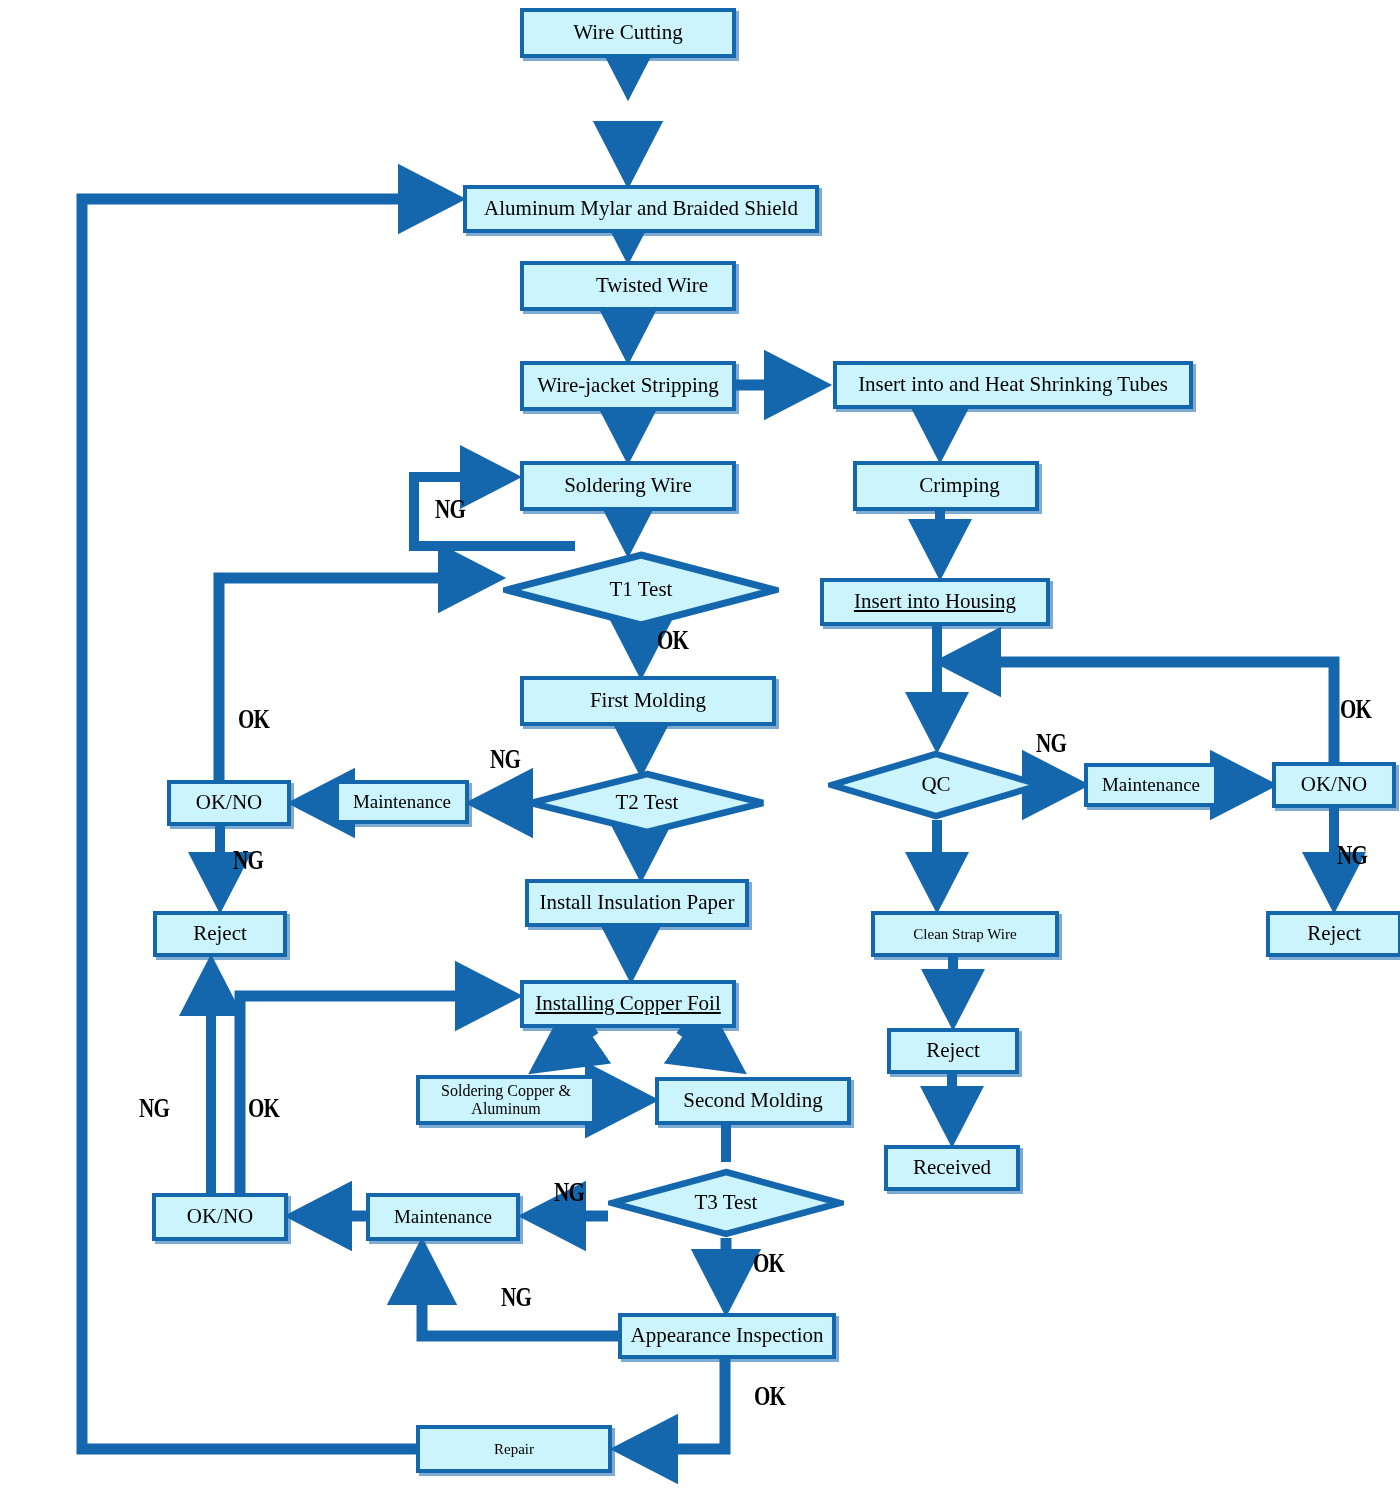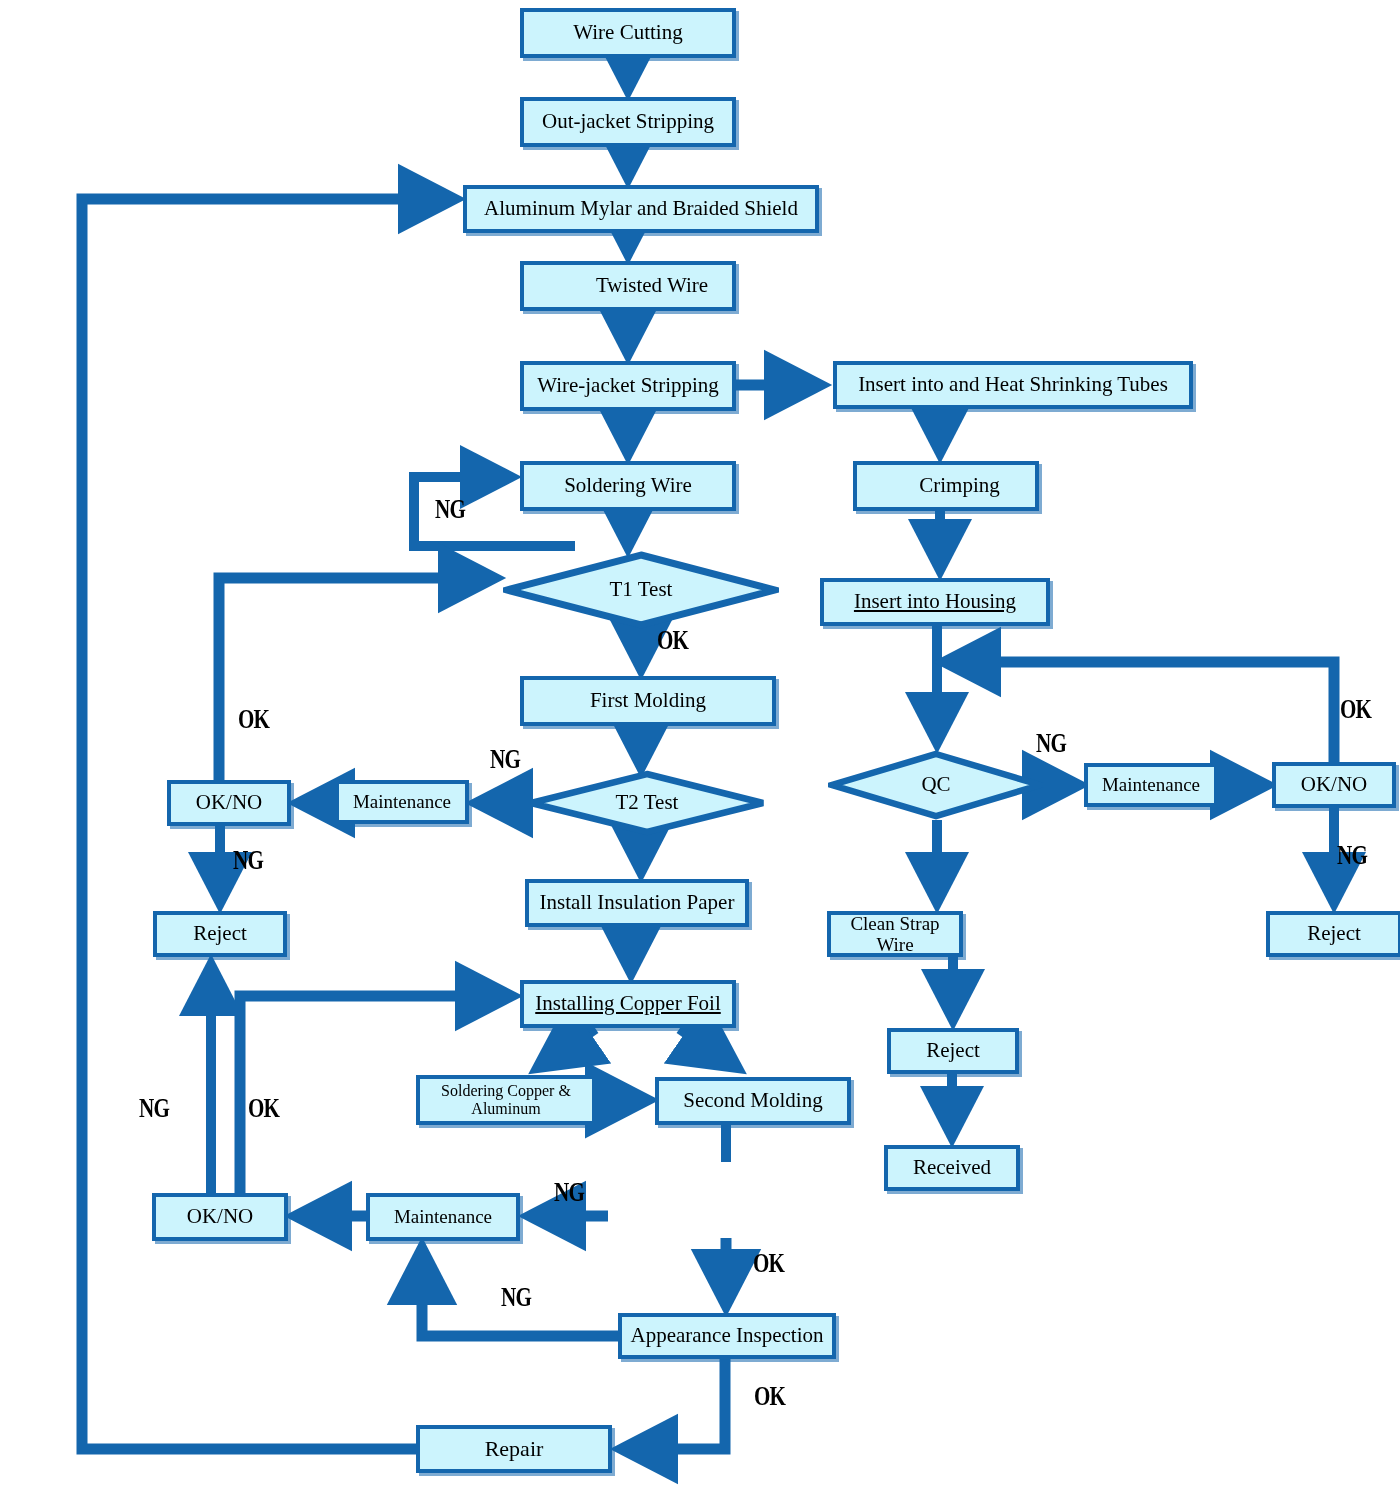--- a/index.html
+++ b/index.html
@@ -140,21 +140,20 @@
 
       <path d="M690,1359 L690,1449 L588,1449" stroke-width="11" marker-end="url(#ah)"></path>
 
       <path d="M381,1449 L47,1449 L47,199 L418,199" stroke-width="11" marker-end="url(#ah)"></path>
 
     </g>
   </svg>
 
   <div class="node process" style="left:485px; top:8px; width:216px; height:50px; font-size:21px;">Wire Cutting</div>
 
-  <div class="node process" style="left:485px; top:97px; width:216px; height:50px; font-size:21px;">Out-jacket Stripping</div>
 
   <div class="node process" style="left:428px; top:185px; width:356px; height:48px; font-size:21px;">Aluminum Mylar and Braided Shield</div>
 
   <div class="node process" style="left:485px; top:261px; width:216px; height:50px; font-size:21px;padding-left:48px;">Twisted Wire</div>
 
   <div class="node process" style="left:485px; top:361px; width:216px; height:50px; font-size:21px;">Wire-jacket Stripping</div>
 
   <div class="node process" style="left:798px; top:361px; width:360px; height:48px; font-size:21px;">Insert into and Heat Shrinking Tubes</div>
 
   <div class="node process" style="left:485px; top:461px; width:216px; height:50px; font-size:21px;">Soldering Wire</div>
@@ -191,42 +190,48 @@
   </div>
 
   <div class="node process" style="left:1049px; top:763px; width:134px; height:44px; font-size:19px;">Maintenance</div>
 
   <div class="node process" style="left:1237px; top:762px; width:124px; height:46px; font-size:21px;">OK/NO</div>
 
   <div class="node process" style="left:490px; top:879px; width:224px; height:48px; font-size:21px;">Install Insulation Paper</div>
 
   <div class="node process" style="left:118px; top:911px; width:134px; height:46px; font-size:21px;">Reject</div>
 
-  <div class="node process" style="left:792px; top:911px; width:136px; height:46px; font-size:19px;">Clean Strap Wire</div>
+  <div class="node process" style="left:836px; top:911px; width:188px; height:46px; font-size:15px;">Clean Strap Wire</div>
 
   <div class="node process" style="left:1231px; top:911px; width:136px; height:46px; font-size:21px;">Reject</div>
 
   <div class="node process" style="left:485px; top:980px; width:216px; height:48px; font-size:21px;text-decoration:underline;">Installing Copper Foil</div>
 
   <div class="node process" style="left:852px; top:1028px; width:132px; height:46px; font-size:21px;">Reject</div>
 
   <div class="node process" style="left:381px; top:1075px; width:180px; height:50px; font-size:16px;">Soldering Copper &amp; Aluminum</div>
 
   <div class="node process" style="left:620px; top:1077px; width:196px; height:48px; font-size:21px;">Second Molding</div>
 
   <div class="node process" style="left:849px; top:1145px; width:136px; height:46px; font-size:21px;">Received</div>
 
+  <div class="node decision" style="left:573px; top:1168px; width:236px; height:70px; font-size:21px;">
+    <svg class="dshape" viewBox="0 0 236 70" preserveAspectRatio="none">
+      <polygon points="118,4 232,35 118,66 4,35" fill="#ccf4fd" stroke="#1466ad" stroke-width="6.5"></polygon>
+    </svg>
+    <span class="dlabel">T3 Test</span>
+  </div>
 
   <div class="node process" style="left:331px; top:1193px; width:154px; height:48px; font-size:19px;">Maintenance</div>
 
   <div class="node process" style="left:117px; top:1193px; width:136px; height:48px; font-size:21px;">OK/NO</div>
 
   <div class="node process" style="left:583px; top:1313px; width:218px; height:46px; font-size:21px;">Appearance Inspection</div>
 
-  <div class="node process" style="left:381px; top:1425px; width:196px; height:48px; font-size:22px;">Repair</div>
+  <div class="node process" style="left:381px; top:1425px; width:196px; height:48px; font-size:15px;">Repair</div>
 
   <div class="edge-label" style="left:400px; top:494px;">NG</div>
   <div class="edge-label" style="left:622px; top:625px;">OK</div>
   <div class="edge-label" style="left:203px; top:704px;">OK</div>
   <div class="edge-label" style="left:455px; top:744px;">NG</div>
   <div class="edge-label" style="left:1001px; top:728px;">NG</div>
   <div class="edge-label" style="left:1305px; top:694px;">OK</div>
   <div class="edge-label" style="left:198px; top:845px;">NG</div>
   <div class="edge-label" style="left:1302px; top:840px;">NG</div>
   <div class="edge-label" style="left:104px; top:1093px;">NG</div>

